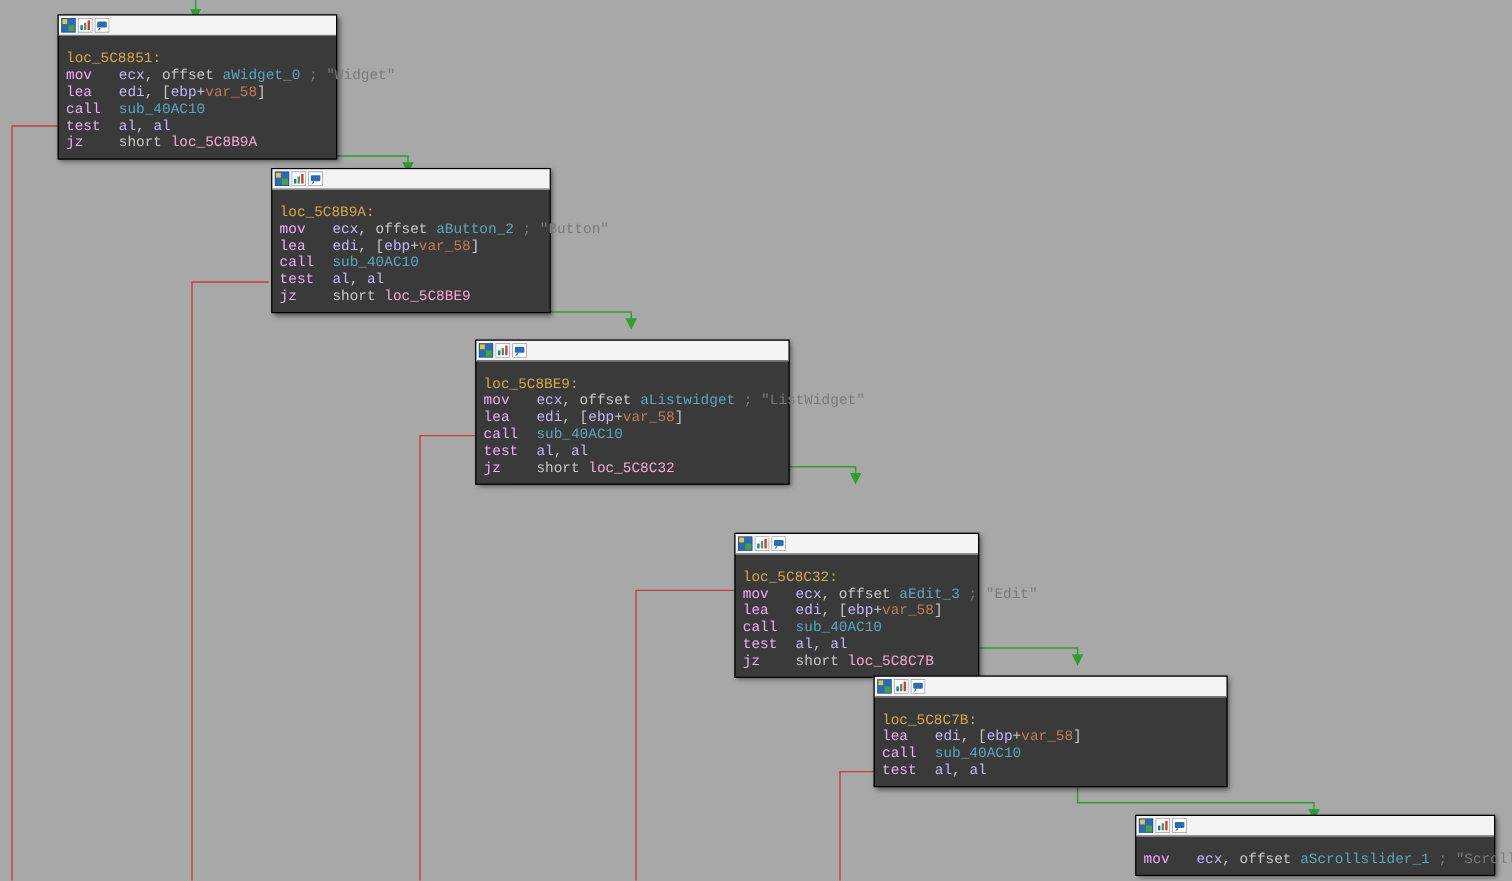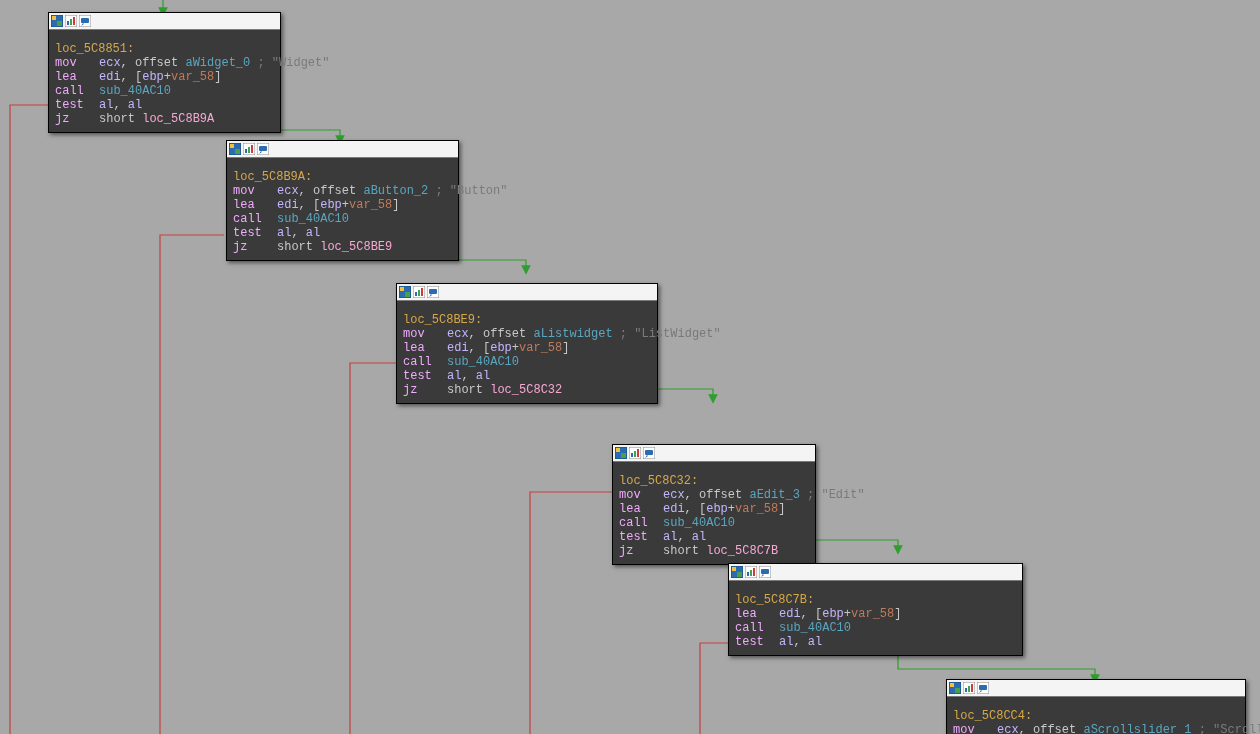--- a/index.html
+++ b/index.html
@@ -286,19 +286,18 @@
           <span class="icon">
             <svg width="12" height="12">
               <rect x="0" y="0" width="12" height="12" fill="#fff" stroke="#888"></rect>
               <rect x="2" y="3" width="8" height="5" rx="1" fill="#2b6cb0"></rect>
               <path d="M4 8 L2 11 L5 9 Z" fill="#2b6cb0"></path>
             </svg>
           </span>
         </div>
         <div class="body">
           <div class="spacer"></div>
-          <span class="line"><span class="lbl">loc_5C8CC4:</span></span>
           <span class="line"><span class="op" style="width:44px">mov</span><span class="reg">ecx</span><span class="punct">, </span><span class="offs">offset</span> <span class="symbol">aScrollslider_1</span><span class="cmt"> ; <span>"ScrollSlider"</span></span></span>
         </div>
       </div>
     </div>
 
 </div>
 
 </body></html>

